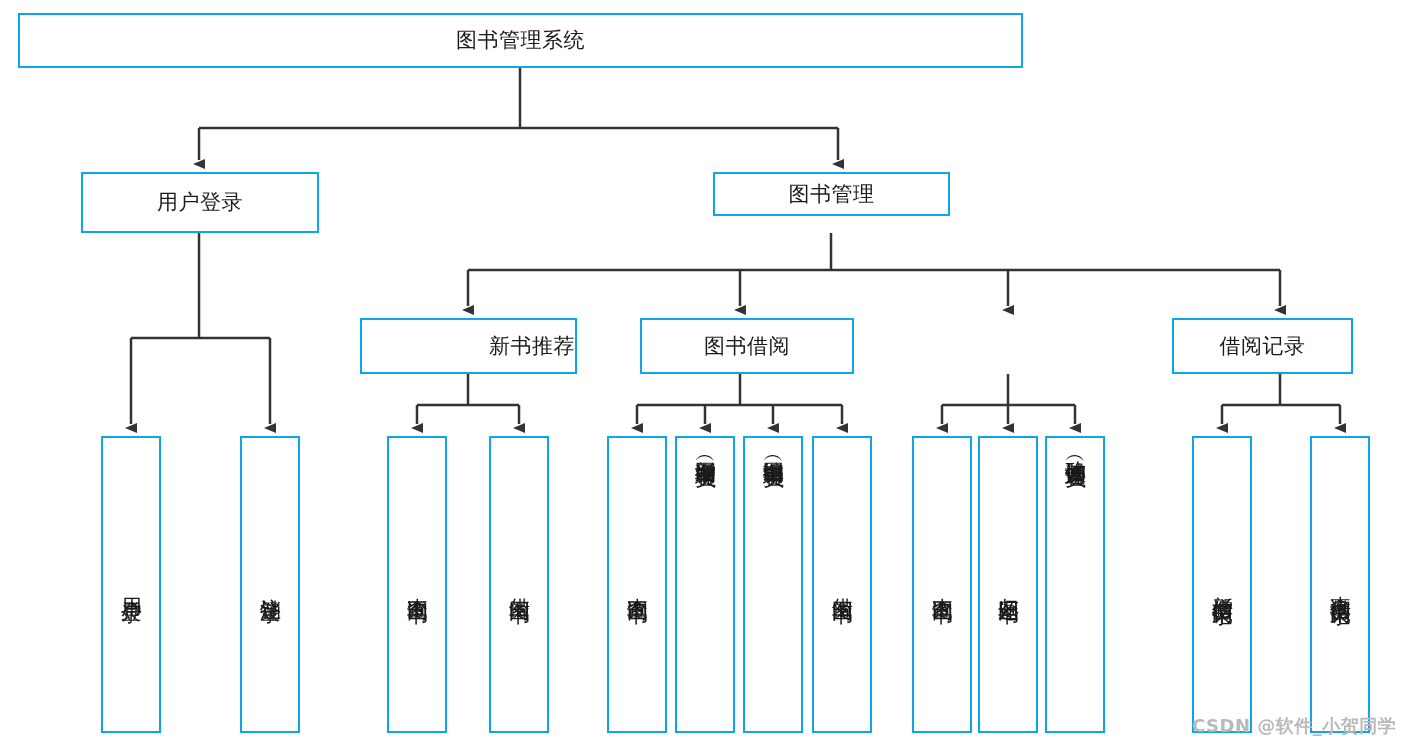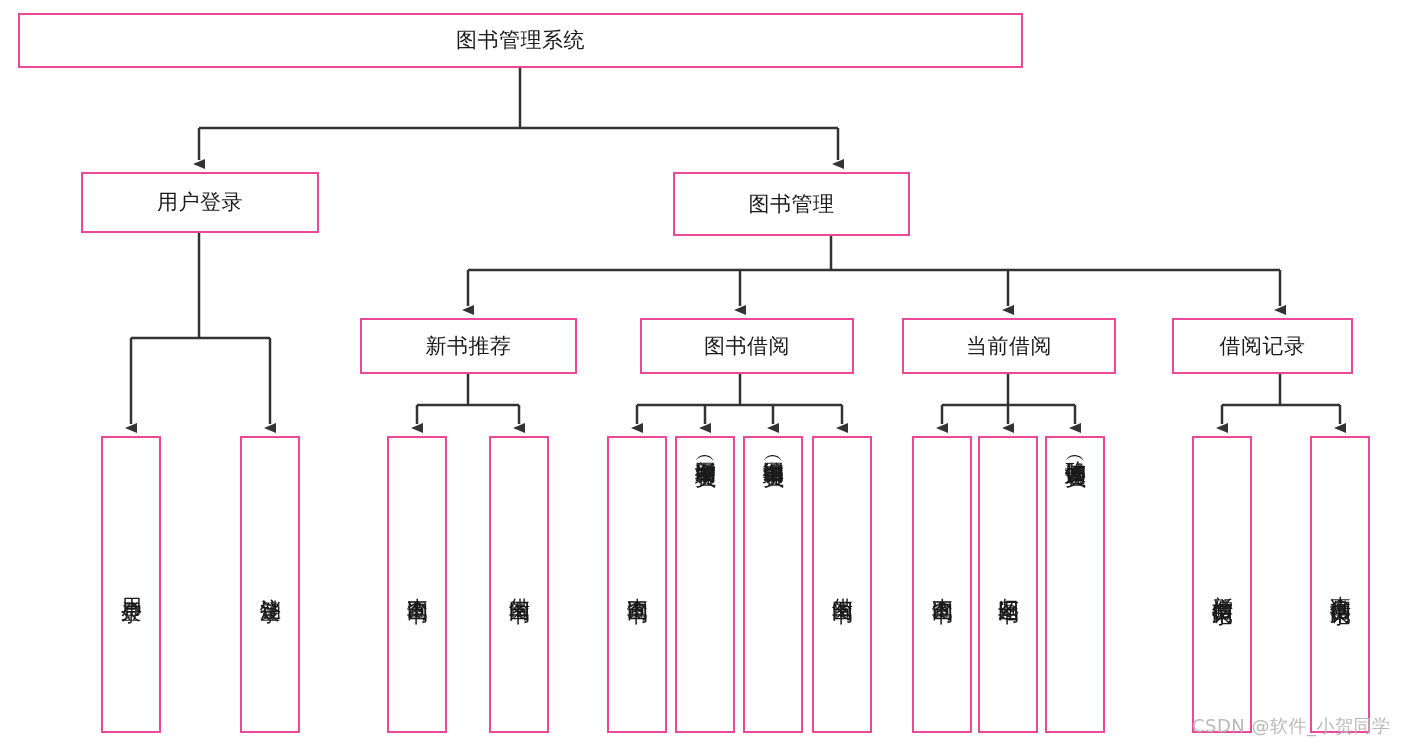--- a/index.html
+++ b/index.html
@@ -23,21 +23,21 @@
     left: 0;
     top: 0;
     width: 1405px;
     height: 747px;
     pointer-events: none;
   }
   .node {
     position: absolute;
     box-sizing: border-box;
     background: #ffffff;
-    border: 2px solid #ec4899;
+    border: 2px solid #0ea5e9;
     display: flex;
     align-items: center;
     justify-content: center;
     color: #1a1a1a;
   }
   .node .label {
     display: block;
     text-align: center;
     line-height: 1.18;
     white-space: nowrap;
@@ -68,20 +68,21 @@
     align-items: center;
     padding-top: 0;
   }
   .watermark {
     position: absolute;
     color: #b9b9b9;
     font-size: 18px;
     letter-spacing: 0.5px;
     white-space: nowrap;
     user-select: none;
+    font-weight: bold;
   }
 </style>
 </head>
 <body>
 
 <div id="canvas">
 
   <svg class="links" viewBox="0 0 1405 747">
     <defs>
       <marker id="arrow" markerWidth="10" markerHeight="12" refX="1" refY="6" orient="auto" markerUnits="userSpaceOnUse">
@@ -132,33 +133,30 @@
     </g>
   </svg>
 
   <div class="node horiz" style="left:18px; top:13px; width:1005px; height:55px;">
     <span class="label">图书管理系统</span>
   </div>
 
   <div class="node horiz" style="left:81px; top:172px; width:238px; height:61px;">
     <span class="label">用户登录</span>
   </div>
-  <div class="node horiz" style="left:673px; top:172px; width:237px; height:64px;">
+  <div class="node horiz" style="left:713px; top:172px; width:237px; height:44px;">
     <span class="label">图书管理</span>
   </div>
 
-  <div class="node horiz" style="left:360px; top:318px; width:217px; height:56px;">
+  <div class="node horiz" style="left:360px; top:318px; width:217px; height:56px;justify-content:flex-end;">
     <span class="label">新书推荐</span>
   </div>
   <div class="node horiz" style="left:633px; top:318px; width:214px; height:56px;margin-left:7px;">
     <span class="label">图书借阅</span>
   </div>
-  <div class="node horiz" style="left:902px; top:318px; width:214px; height:56px;">
-    <span class="label">当前借阅</span>
-  </div>
   <div class="node horiz" style="left:1172px; top:318px; width:181px; height:56px;">
     <span class="label">借阅记录</span>
   </div>
 
   <div class="node vert centered" style="left:101px; top:436px; width:60px; height:297px;">
     <span class="label">用户登录</span>
   </div>
   <div class="node vert centered" style="left:240px; top:436px; width:60px; height:297px;">
     <span class="label">注销登录</span>
   </div>

